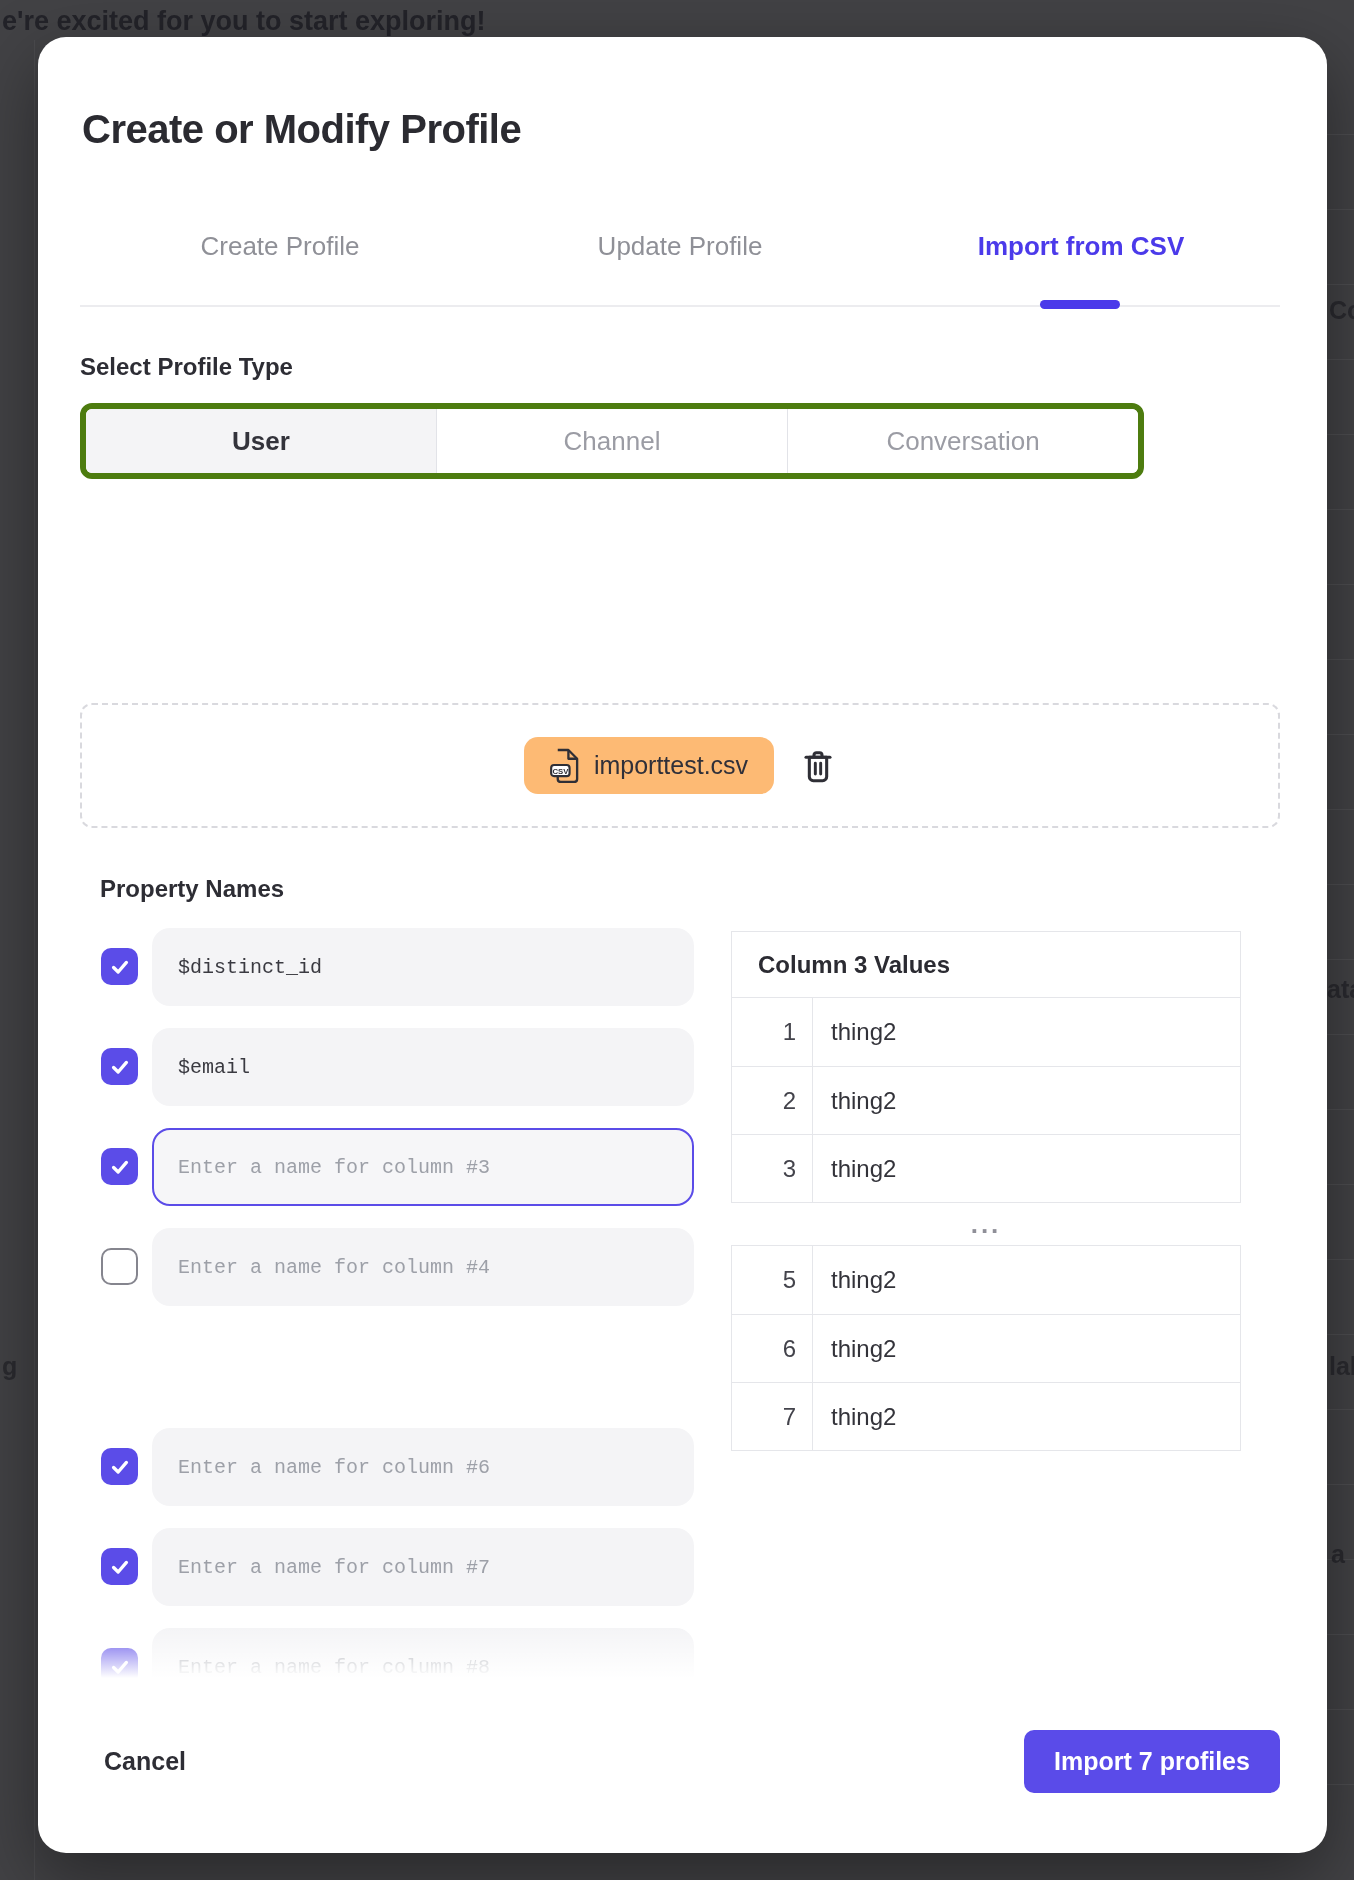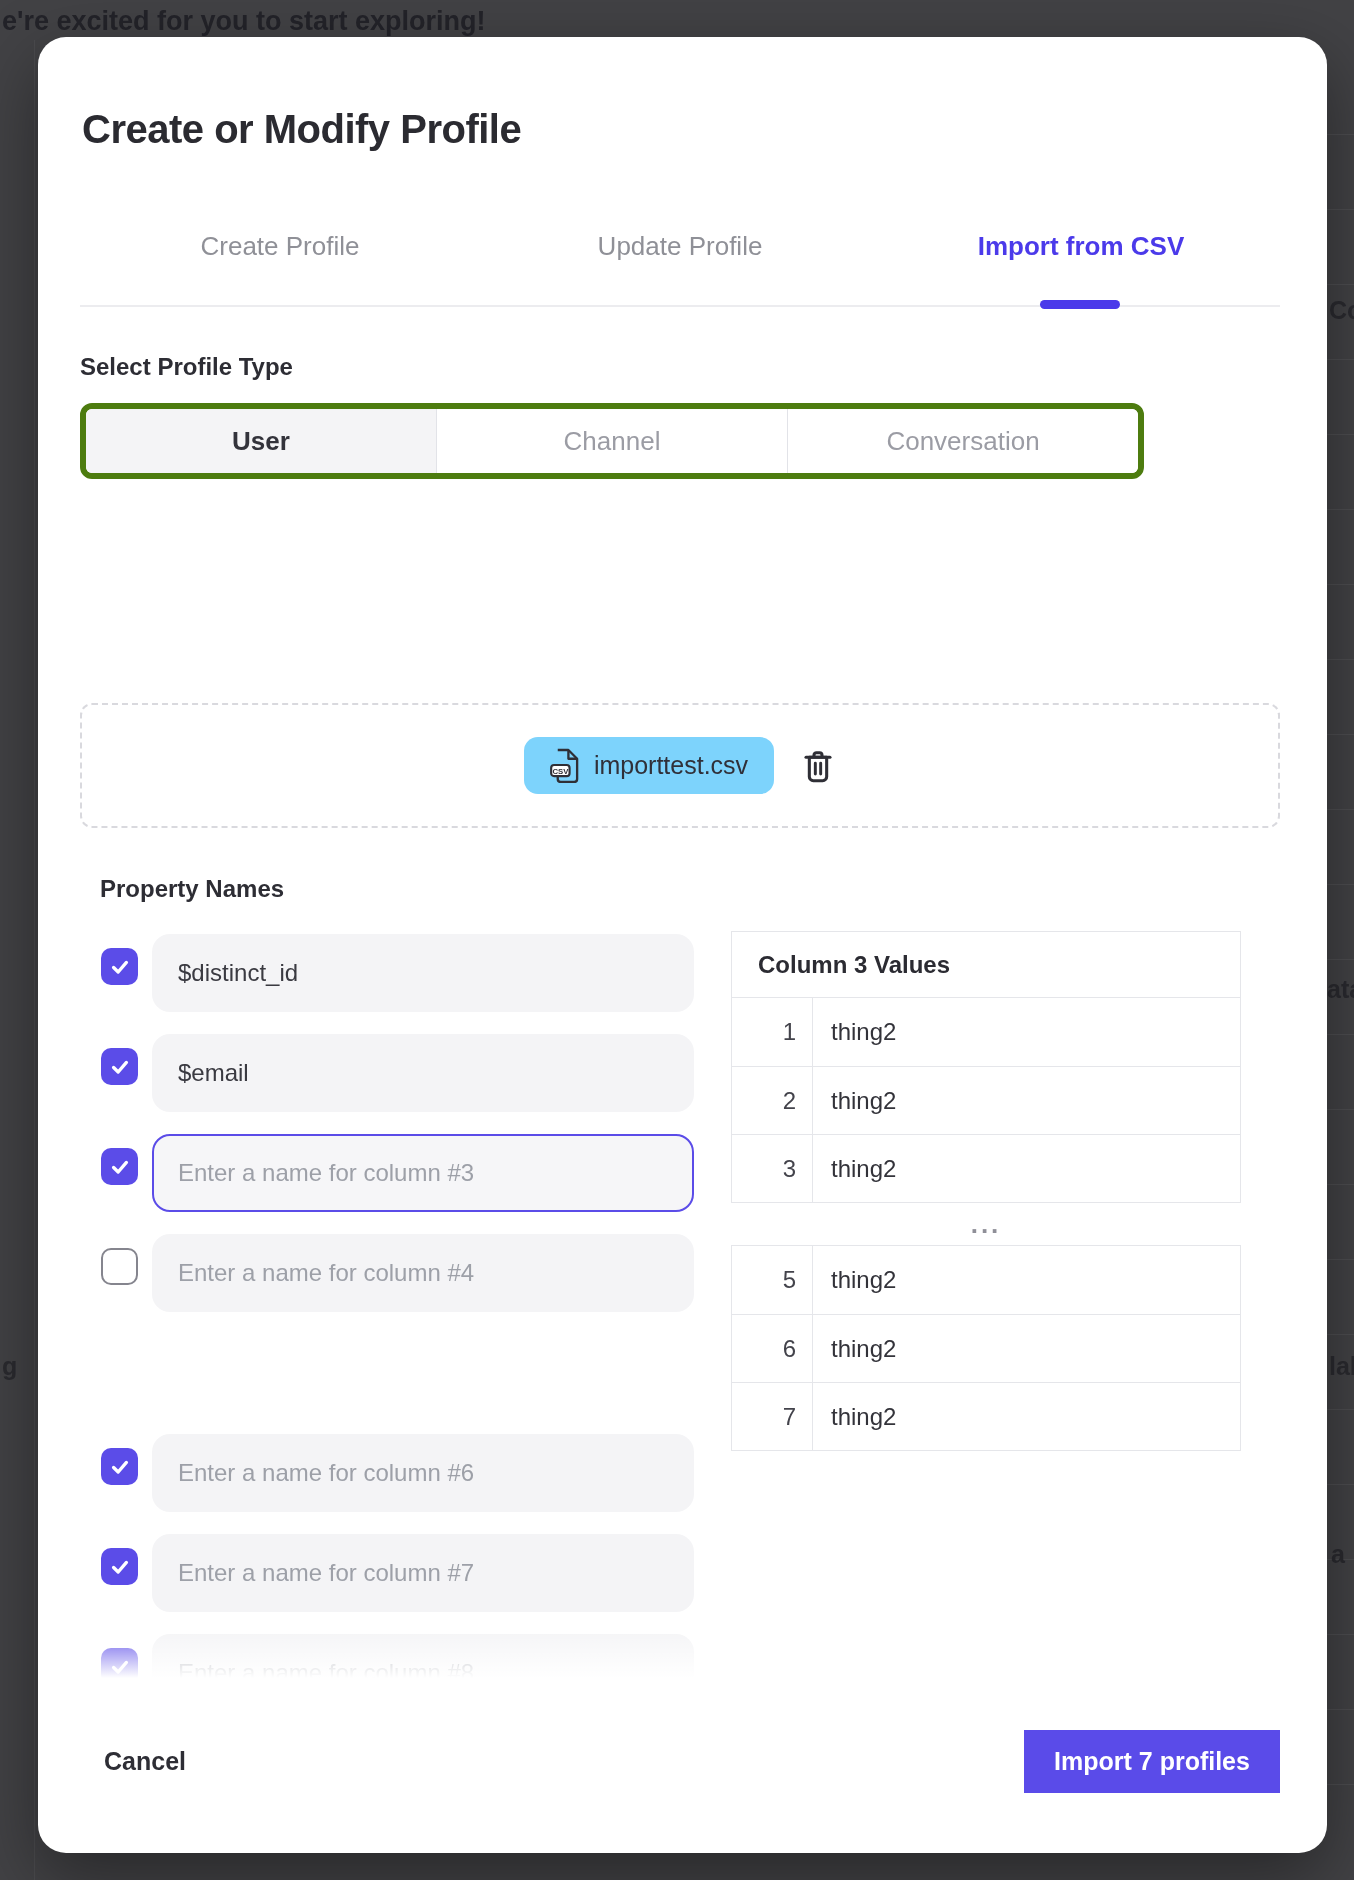--- a/index.html
+++ b/index.html
@@ -37,48 +37,48 @@
   .seg { position:absolute; left:42px; top:366px; width:1064px; height:76px; border:6px solid #4d7c0f; border-radius:12px; display:flex; overflow:hidden; background:#fff; }
   .seg-opt { flex:1; display:flex; align-items:center; justify-content:center; font-size:26px; color:#9b9ca4; cursor:pointer; background:#fff; }
   .seg-opt + .seg-opt { border-left:1px solid #e2e3e8; }
   .seg-opt.selected { background:#f4f4f6; color:#33333b; font-weight:700; }
   
   .info { position:absolute; left:42px; top:485px; width:1200px; height:146px; background:#ECEBFB; border:2px solid #5B4ED9; border-radius:12px; }
   .info-icon { position:absolute; left:43px; top:32px; width:28px; height:28px; }
   .info-text { position:absolute; left:94px; top:30px; width:1040px; font-size:22px; line-height:35px; color:#64646e; }
   
   .dropzone { position:absolute; left:42px; top:666px; width:1200px; height:125px; border:2px dashed #d9d9de; border-radius:12px; display:flex; align-items:center; justify-content:center; gap:26px; }
-  .file-chip { height:57px; border-radius:14px; background:#7dd3fc; display:flex; align-items:center; gap:13px; padding:0 26px; }
+  .file-chip { height:57px; border-radius:14px; background:#fdba74; display:flex; align-items:center; gap:13px; padding:0 26px; }
   .file-chip span { font-size:25px; color:#303039; }
   .trash-btn { width:36px; height:40px; background:none; border:none; cursor:pointer; padding:0; display:flex; align-items:center; justify-content:center; }
   
   .rows { position:absolute; left:62px; top:891px; width:600px; height:757px; overflow:hidden; }
   .rows::after { content:""; position:absolute; left:0; bottom:0; width:100%; height:58px;
     background:linear-gradient(rgba(255,255,255,0), #ffffff 88%); pointer-events:none; }
   .prop-row { position:absolute; left:0; width:100%; height:78px; }
   .cbx { position:absolute; left:1px; top:20px; width:37px; height:37px; border-radius:10px; background:#fff; border:2.5px solid #85858e; cursor:pointer; display:flex; align-items:center; justify-content:center; }
   .cbx .check { display:none; width:22px; height:22px; }
   .cbx.checked { background:#5B4CE8; border:none; }
   .cbx.checked .check { display:block; }
-  .prop-input { position:absolute; left:52px; top:6px; width:542px; height:78px; border:2px solid transparent; border-radius:18px; background:#f4f4f6; padding:0 24px; font-family:Liberation Sans, sans-serif; font-size:24px; color:#3a3a41; outline:none; }
+  .prop-input { position:absolute; left:52px; top:0; width:542px; height:78px; border:2px solid transparent; border-radius:18px; background:#f4f4f6; padding:0 24px; font-family:Liberation Mono, monospace; font-size:20px; color:#3a3a41; outline:none; }
   .prop-input::placeholder { color:#9da0a8; }
   .prop-input.focused { border-color:#5B4CE8; background:#f6f6f8; }
   .r0{top:0} .r1{top:100px} .r2{top:200px} .r3{top:300px} .r4{top:400px} .r5{top:500px} .r6{top:600px} .r7{top:700px}
   
   .vtable { position:absolute; left:693px; top:894px; width:510px; }
   .vt { border:1px solid #e5e6ea; background:#fff; }
   .vt-header { height:66px; line-height:66px; padding-left:26px; font-size:24px; font-weight:700; color:#2b2b32; border-bottom:1px solid #e5e6ea; }
   .vt-row { display:flex; height:68px; }
   .vt-row + .vt-row { border-top:1px solid #e5e6ea; }
   .vt-num { width:81px; text-align:right; padding-right:16px; line-height:68px; font-size:24px; color:#43434b; border-right:1px solid #e5e6ea; }
   .vt-val { padding-left:18px; line-height:68px; font-size:24px; color:#33333a; }
   .vt-dots { height:42px; display:flex; align-items:center; justify-content:center; font-size:26px; font-weight:700; letter-spacing:3px; color:#8f8f98; }
   
   .cancel-btn { position:absolute; left:56px; top:1700px; background:none; border:none; font-family:"Liberation Sans",sans-serif; font-size:25px; font-weight:700; color:#2e2e35; cursor:pointer; padding:10px; }
-  .import-btn { position:absolute; left:986px; top:1693px; width:256px; height:63px; border:none; border-radius:0; background:#5A4BE9; color:#ffffff; font-family:"Liberation Sans",sans-serif; font-size:25px; font-weight:700; cursor:pointer; }
+  .import-btn { position:absolute; left:986px; top:1693px; width:256px; height:63px; border:none; border-radius:10px; background:#5A4BE9; color:#ffffff; font-family:"Liberation Sans",sans-serif; font-size:25px; font-weight:700; cursor:pointer; }
 </style>
 </head>
 <body>
 
 <div class="screen">
 
   <div class="bg-top-text">e're excited for you to start exploring!</div>
   <div class="bg-vline"></div>
   <div class="bg-right-strip"></div>
   <div class="bg-frag frag-r1">Col</div>

